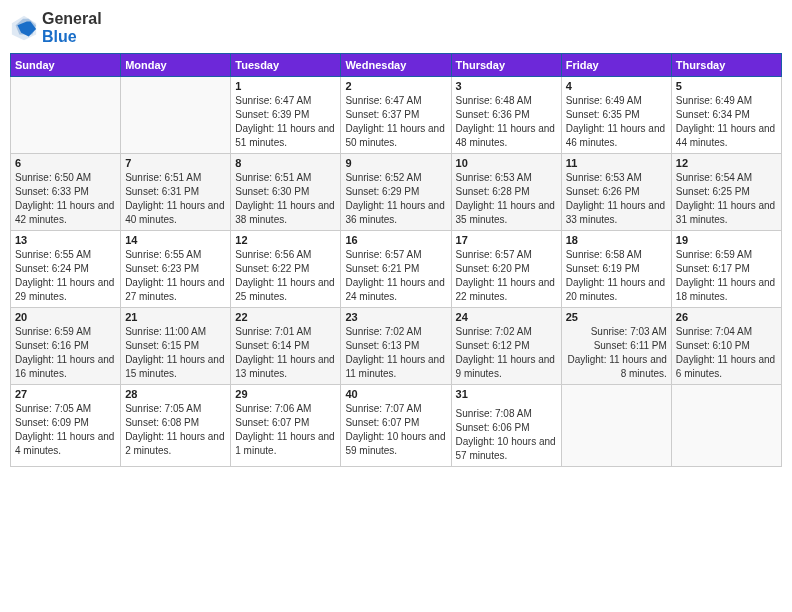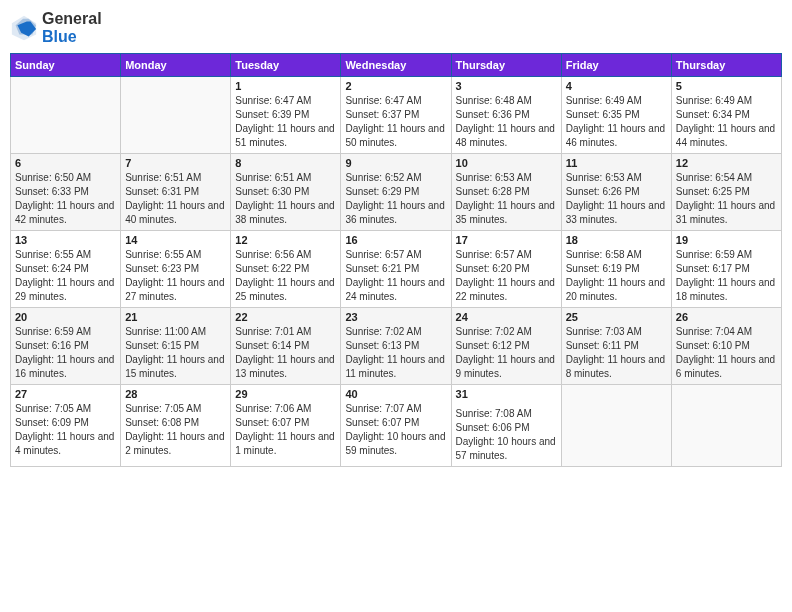--- a/index.html
+++ b/index.html
@@ -280,21 +280,21 @@
 Daylight: 11 hours and 11 minutes.</div>
           </td>
           <td>
             <span class="day-number">24</span>
             <div class="day-info" style="white-space: pre-line;">Sunrise: 7:02 AM
 Sunset: 6:12 PM
 Daylight: 11 hours and 9 minutes.</div>
           </td>
           <td>
             <span class="day-number">25</span>
-            <div class="day-info" style="white-space: pre-line;">Sunrise: 7:03 AM
+            <div class="day-info" style="white-space: pre-line; text-align: right;">Sunrise: 7:03 AM
 Sunset: 6:11 PM
 Daylight: 11 hours and 8 minutes.</div>
           </td>
           <td>
             <span class="day-number">26</span>
             <div class="day-info" style="white-space: pre-line;">Sunrise: 7:04 AM
 Sunset: 6:10 PM
 Daylight: 11 hours and 6 minutes.</div>
           </td>
         </tr>

